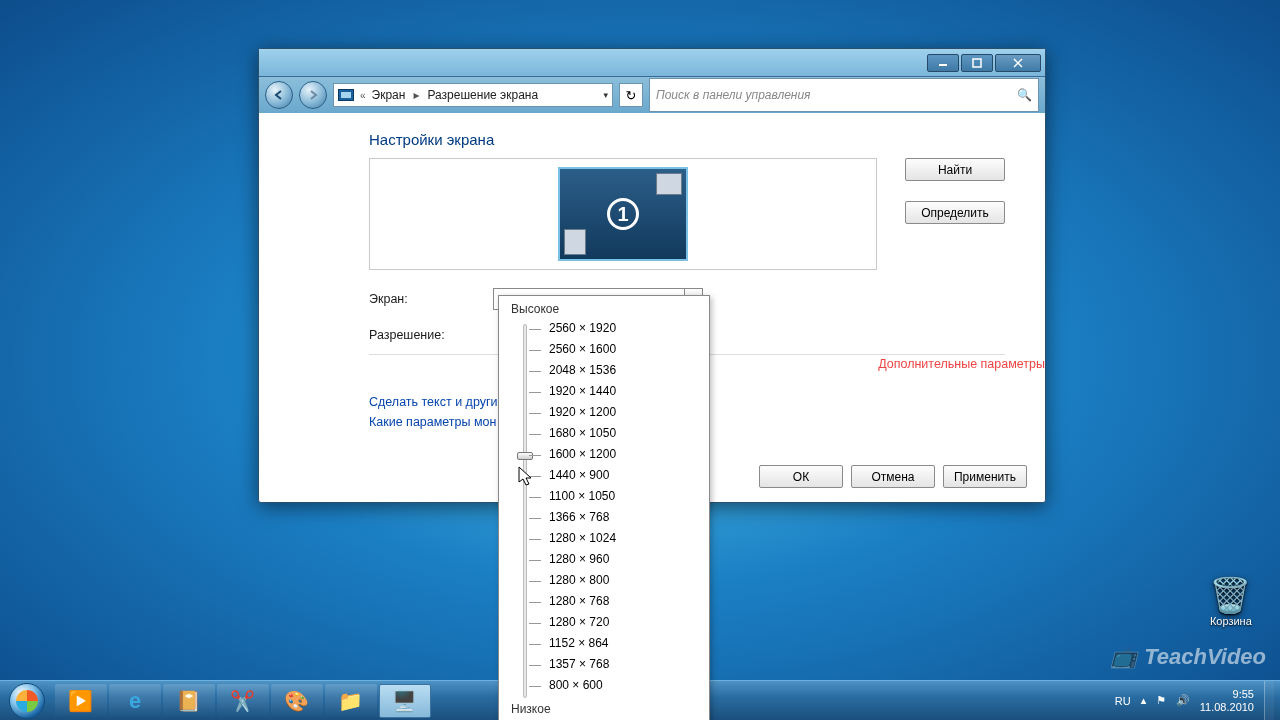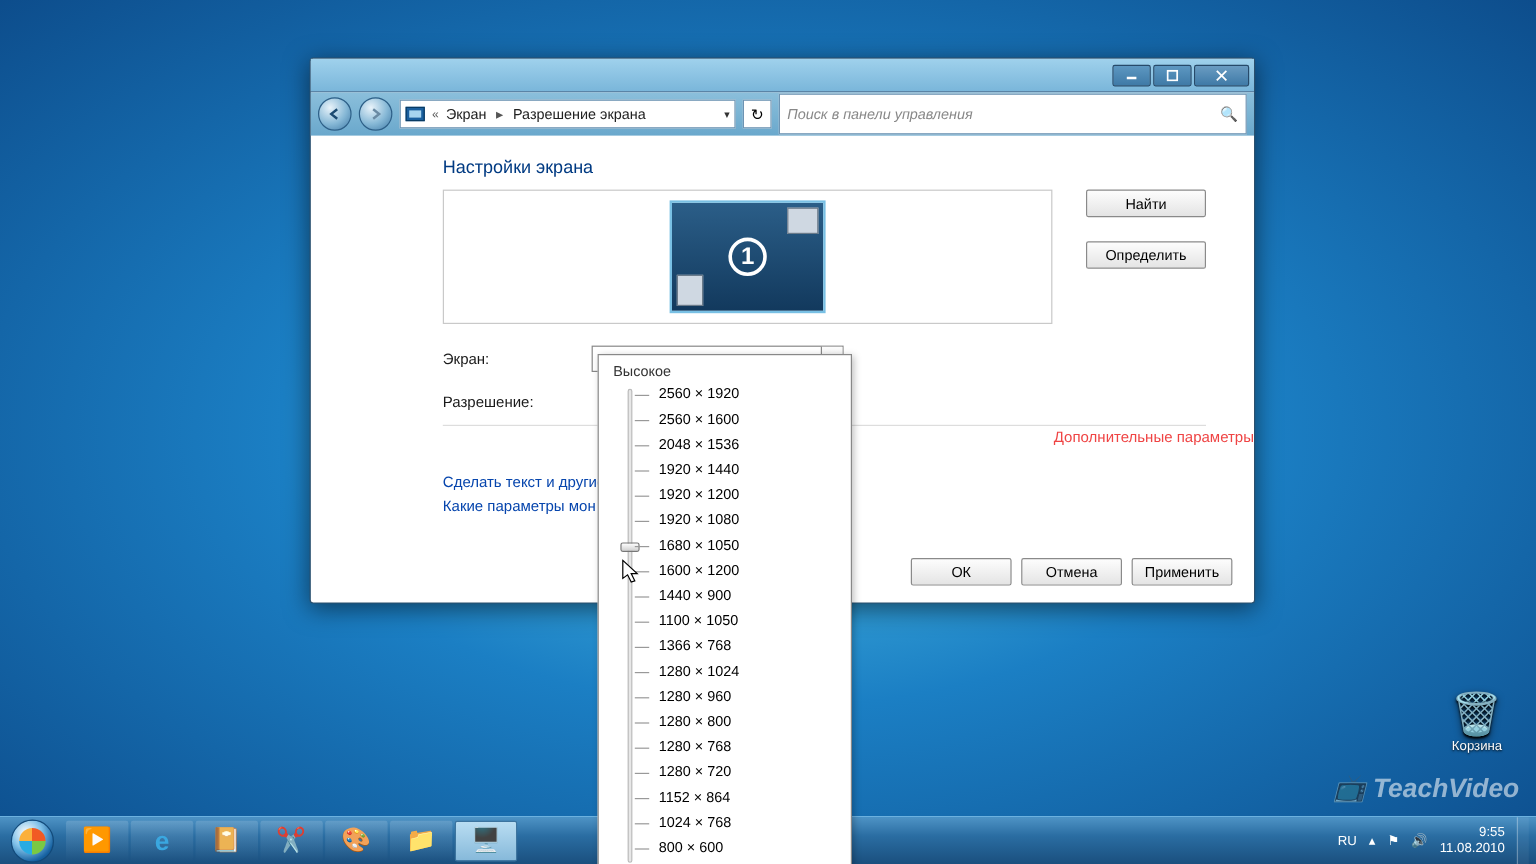--- a/index.html
+++ b/index.html
@@ -256,33 +256,32 @@
 <div class="res-drop">
   <div class="track"></div>
   <div class="handle"></div>
   <div class="scale-lbl">Высокое</div>
   <div id="res-list">
       <div class="item">2560 × 1920</div>
       <div class="item">2560 × 1600</div>
       <div class="item">2048 × 1536</div>
       <div class="item">1920 × 1440</div>
       <div class="item">1920 × 1200</div>
-      <div class="item">1920 × 1080</div>
       <div class="item">1680 × 1050</div>
       <div class="item">1600 × 1200</div>
       <div class="item">1440 × 900</div>
       <div class="item">1100 × 1050</div>
       <div class="item">1366 × 768</div>
       <div class="item">1280 × 1024</div>
       <div class="item">1280 × 960</div>
       <div class="item">1280 × 800</div>
       <div class="item">1280 × 768</div>
       <div class="item">1280 × 720</div>
       <div class="item">1152 × 864</div>
-      <div class="item">1024 × 768</div>
+      <div class="item">1357 × 768</div>
       <div class="item">800 × 600</div>
     </div>
   <div class="scale-lbl">Низкое</div>
 </div>
 
 <svg class="cursor-img" width="18" height="22">
   <path d="M1 1 L1 16 L5 13 L8 19 L11 18 L8 12 L13 12 Z" fill="#fff" stroke="#000" stroke-width="1"></path>
 </svg>
 
 <div class="desk-icon">

